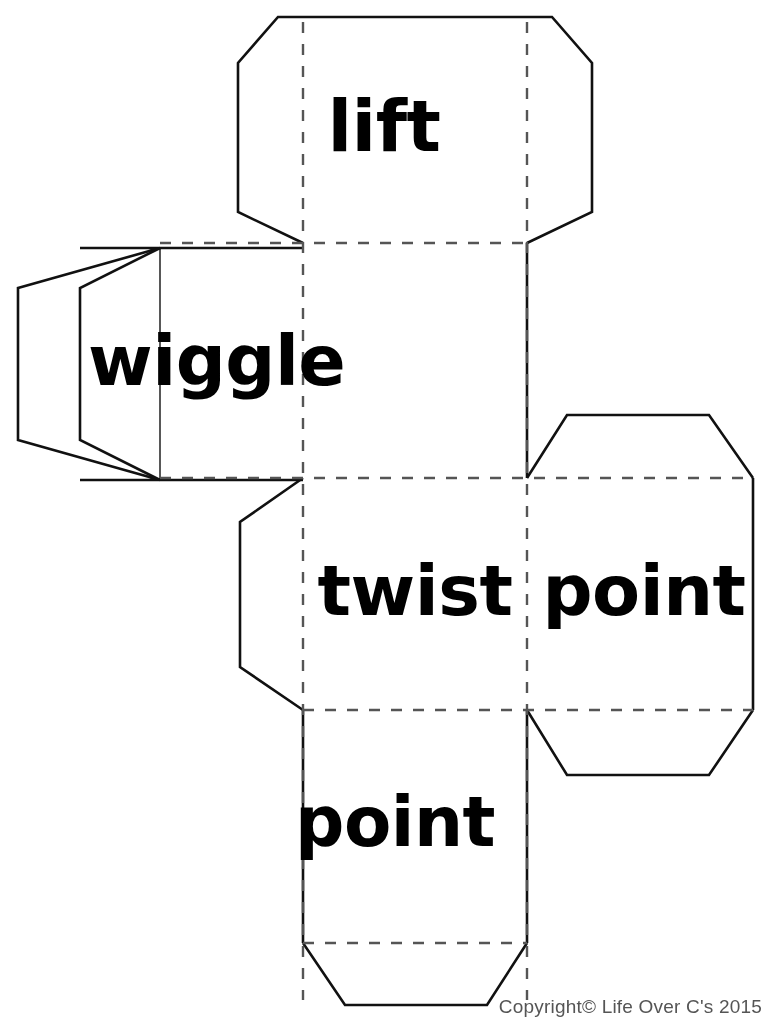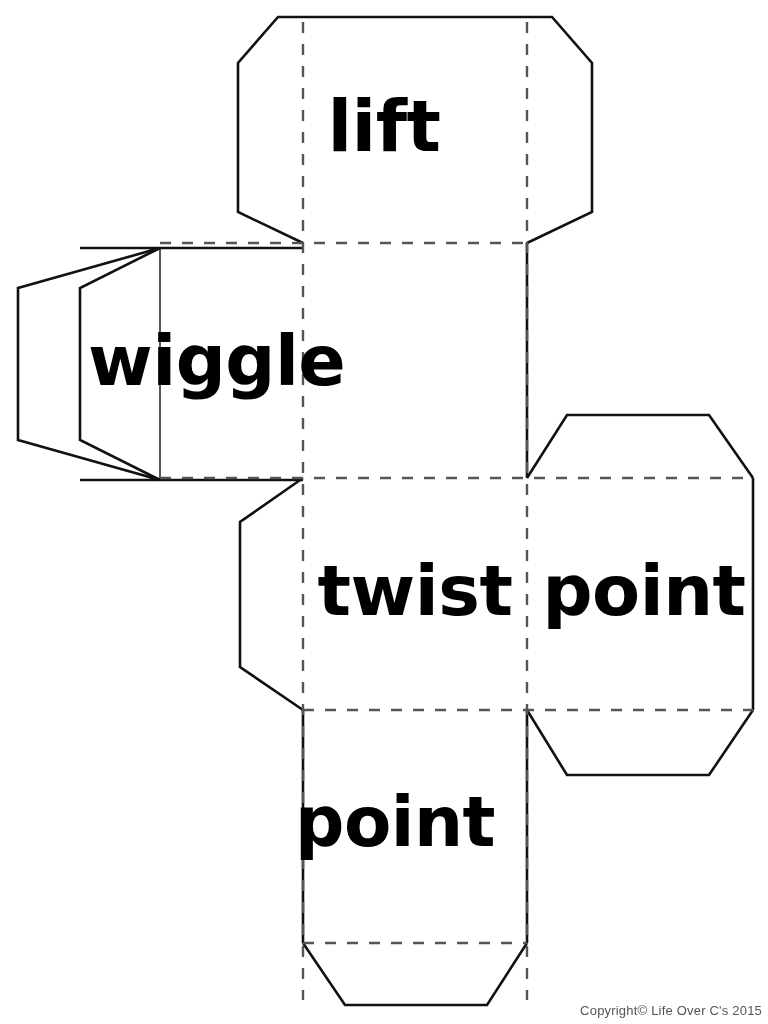--- a/index.html
+++ b/index.html
@@ -35,21 +35,21 @@
     letter-spacing: -0.5px;
     text-align: center;
     line-height: 1;
     user-select: none;
   }
   .copyright {
     position: absolute;
     right: 6px;
     bottom: 6px;
     font-family: "Liberation Sans", sans-serif;
-    font-size: 13px;
+    font-size: 19px;
     color: #555555;
     white-space: nowrap;
     letter-spacing: 0.2px;
     text-align: right;
   }
 </style>
 </head>
 <body>
 
 <div id="page">

